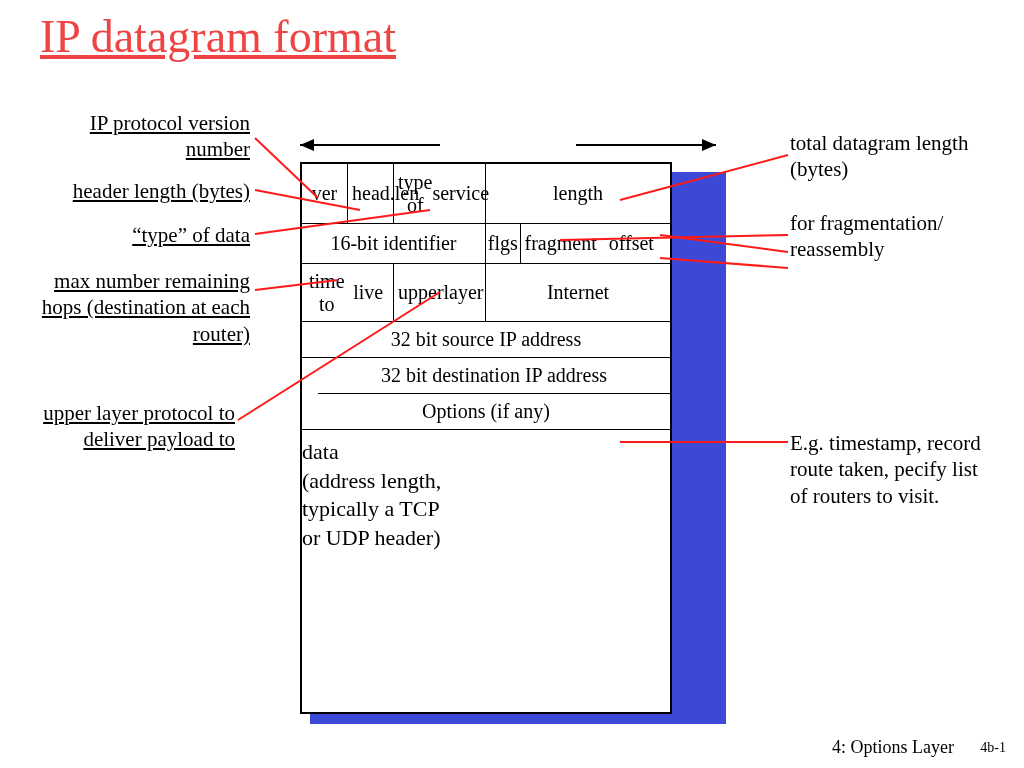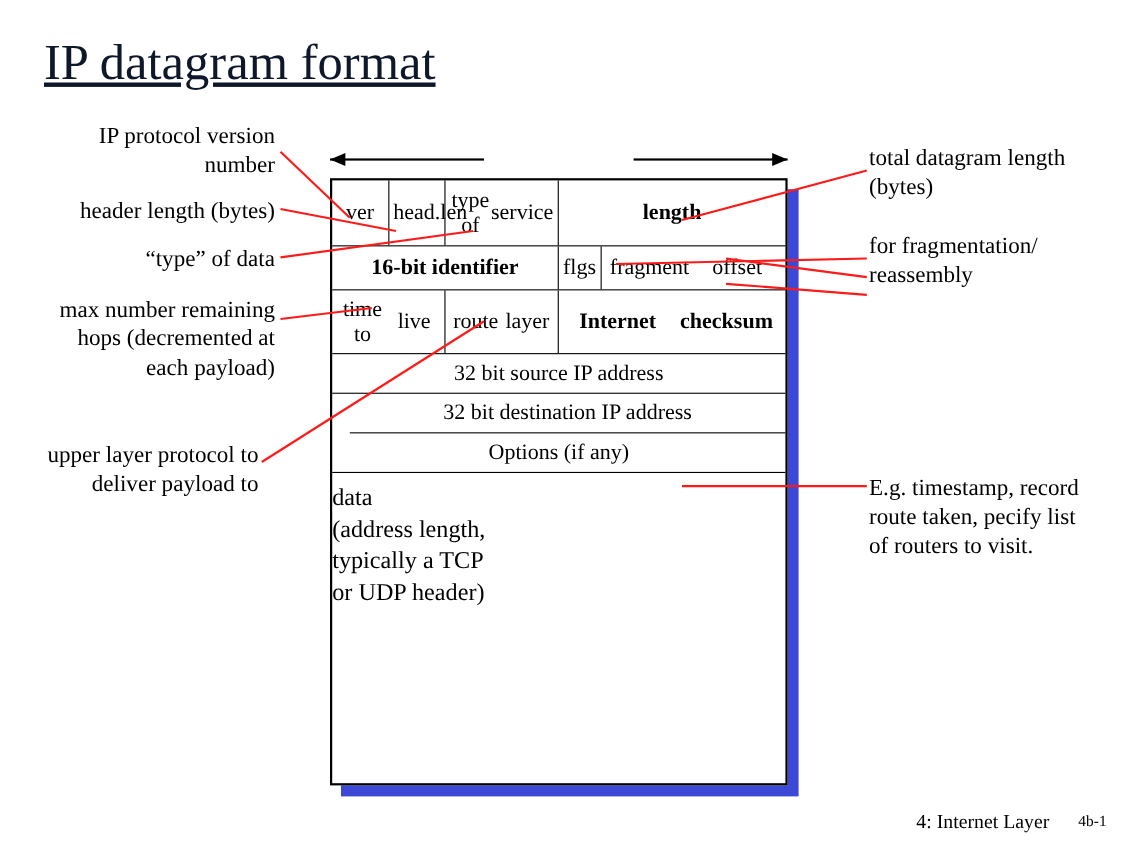--- a/index.html
+++ b/index.html
@@ -10,23 +10,22 @@
     background: #fff;
     font-family: "Comic Sans MS", "Comic Sans", cursive;
     position: relative;
     overflow: hidden;
   }
   .title {
     position: absolute;
     left: 40px;
     top: 10px;
     font-size: 46px;
-    color: #0f172a;
+    color: #ef4444;
     text-decoration: underline;
-    margin-top: 20px;
   }
   .footer-right {
     position: absolute;
     right: 30px;
     bottom: 10px;
     font-size: 18px;
     color: #000;
   }
   .footer-page {
     position: absolute;
@@ -42,21 +41,21 @@
     left: 310px;
     top: 172px;
     width: 416px;
     height: 552px;
     background: #3b49d6;
   }
   .packet {
     position: absolute;
     left: 300px;
     top: 162px;
-    width: 416px;
+    width: 372px;
     height: 552px;
     background: #fff;
     border: 2px solid #000;
   }
   .row {
     border-bottom: 1.5px solid #000;
     display: flex;
     align-items: stretch;
     font-size: 20px;
     text-align: center;
@@ -84,21 +83,21 @@
     padding-top: 8px;
     font-size: 22px;
     line-height: 1.3;
   }
 
   
   .w4 { width: 12.5%; }
   .w8 { width: 25%; }
   .w3 { width: 9.375%; }
   .w13 { width: 40.625%; }
-  .w16 { width: 50%; font-weight: bold; }
+  .w16 { width: 50%; }
   .w32 { width: 100%; }
   .inner-stack { display:flex; width:100%; height:100%; }
   .inner-stack > div { flex:1; display:flex; align-items:center; justify-content:center; }
   .inner-stack > div:first-child { border-bottom:1.5px solid #000; }
 
   
   .ruler {
     position: absolute;
     left: 300px;
     top: 130px;
@@ -130,21 +129,21 @@
   .ahead-l { left: 0; border-right: 14px solid #000; top: 9px;}
   .ahead-r { right: 0; border-left: 14px solid #000; top: 9px;}
 
   
   .ann {
     position: absolute;
     font-size: 21px;
     line-height: 1.25;
     color: #000;
   }
-  .ann-left { text-align: right; }
+  .ann-left { text-align: right; text-decoration: underline; }
   .ann-right { text-align: left; }
 
   svg.lines {
     position: absolute;
     left: 0; top: 0;
     width: 1024px;
     height: 768px;
     pointer-events: none;
   }
   svg.lines line { stroke: #ff1a1a; stroke-width: 2; }
@@ -192,28 +191,27 @@
   </div>
   <div class="row r3">
     <div class="cell w8">
       <div class="inner-stack" style="border:none">
         <div style="border:none">time to</div>
         <div style="border:none">live</div>
       </div>
     </div>
     <div class="cell w8">
       <div class="inner-stack" style="border:none">
-        <div style="border:none">route</div>
+        <div style="border:none">upper</div>
         <div style="border:none">layer</div>
       </div>
     </div>
     <div class="cell w16">
       <div class="inner-stack" style="border:none">
         <div style="border:none">Internet</div>
-        <div style="border:none">checksum</div>
       </div>
     </div>
   </div>
   <div class="row r4">
       <div class="cell w32">32 bit source IP address</div>
     </div>
   <div class="row r5">
       <div class="cell w32">32 bit destination IP address</div>
     </div>
   <div class="row r6">
@@ -223,34 +221,34 @@
     <div>data</div>
     <div>(address length,</div>
     <div>typically a TCP</div>
     <div>or UDP header)</div>
   </div>
 </div>
 
 <div class="ann ann-left" style="left:30px; top:110px; width:220px;">IP protocol version number</div>
 <div class="ann ann-left" style="left:30px; top:166px; width:220px;margin-top:12px;">header length (bytes)</div>
 <div class="ann ann-left" style="left:30px; top:222px; width:220px;">“type” of data</div>
-<div class="ann ann-left" style="left:30px; top:268px; width:220px;">max number remaining hops (decremented at each payload)</div>
+<div class="ann ann-left" style="left:30px; top:268px; width:220px;">max number remaining hops (destination at each router)</div>
 <div class="ann ann-left" style="left:10px; top:400px; width:225px;">upper layer protocol to deliver payload to</div>
 
 <div class="ann ann-right" style="left:790px; top:130px; width:200px;">total datagram length (bytes)</div>
 <div class="ann ann-right" style="left:790px; top:210px; width:210px;">for fragmentation/ reassembly</div>
 <div class="ann ann-right" style="left:790px; top:430px; width:210px;">E.g. timestamp, record route taken, pecify list of routers to visit.</div>
 
 <svg class="lines">
   <line x1="255" y1="138" x2="318" y2="198"></line>
   <line x1="255" y1="190" x2="360" y2="210"></line>
   <line x1="255" y1="234" x2="430" y2="210"></line>
   <line x1="255" y1="290" x2="338" y2="280"></line>
   <line x1="238" y1="420" x2="440" y2="292"></line>
   <line x1="788" y1="155" x2="620" y2="200"></line>
   <line x1="788" y1="235" x2="560" y2="240"></line>
   <line x1="788" y1="252" x2="660" y2="235"></line>
   <line x1="788" y1="268" x2="660" y2="258"></line>
   <line x1="788" y1="442" x2="620" y2="442"></line>
 </svg>
 
-<div class="footer-right" style="right:70px;">4: Internet Layer</div>
+<div class="footer-right" style="right:70px;">4: Options Layer</div>
 <div class="footer-page" style="right:18px; bottom:12px;">4b-1</div>
 
 </body></html>

